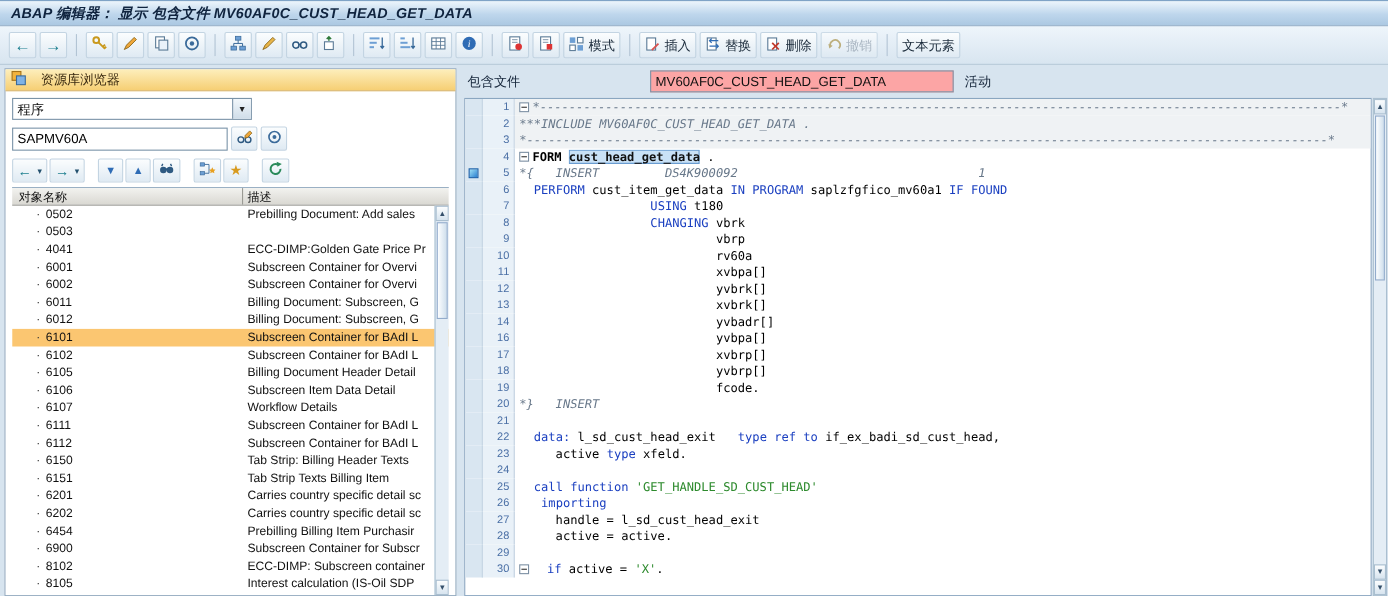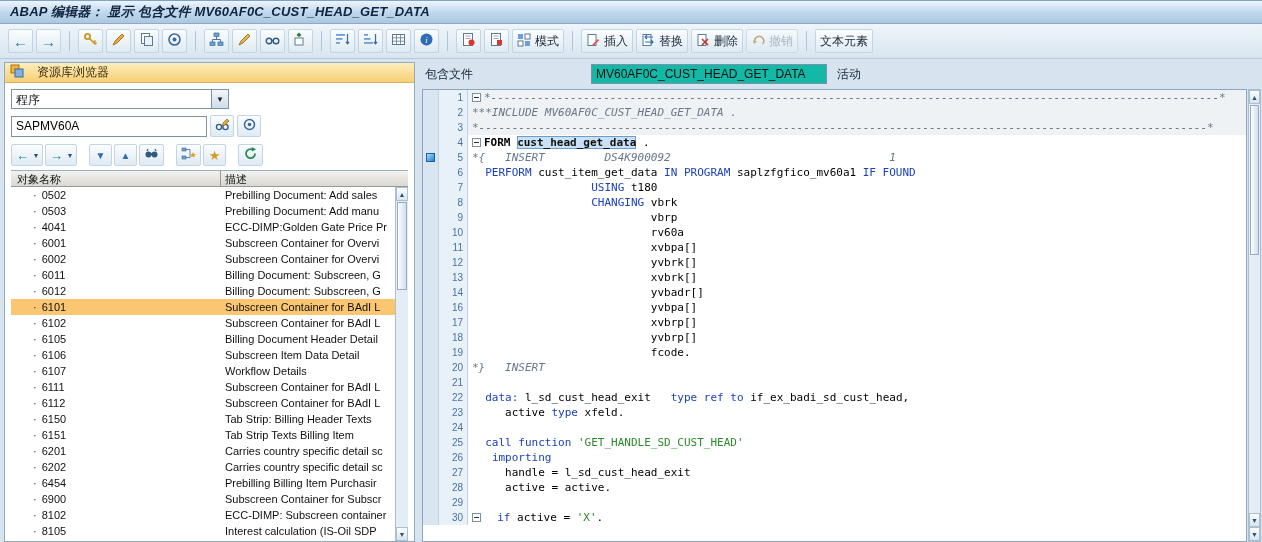--- a/index.html
+++ b/index.html
@@ -52,21 +52,21 @@
 .bullet{color:#333;font-size:11px}
 .tscroll{position:absolute;right:0;top:16px;bottom:0;width:13px;background:#e4edf5;border-left:1px solid #aabfd0;display:flex;flex-direction:column}
 .varrow{height:14px;flex:none;display:flex;align-items:center;justify-content:center;font-size:7px;color:#35506b;background:linear-gradient(#fbfdfe,#d7e4ef);border:1px solid #aabfd0}
 .vthumb{background:linear-gradient(90deg,#fdfeff,#cfdfec);border:1px solid #93accc;margin:1px;flex:none}
 .vfill{flex:1}
 
 
 .editorpanel{position:absolute;left:420px;top:0;right:0;bottom:0}
 .incrow{height:28px;display:flex;align-items:center;padding-left:5px;gap:0}
 .inclabel{font-size:12px;color:#15253a;width:58px}
-.incfield{margin-left:108px;width:236px;height:20px;border:1px solid #7a93a8;background:#14b8a6;font-size:12px;padding:2px 4px;white-space:nowrap;overflow:hidden}
+.incfield{margin-left:108px;width:276px;height:20px;border:1px solid #7a93a8;background:#fca5a5;font-size:12px;padding:2px 4px;white-space:nowrap;overflow:hidden}
 .incstatus{margin-left:10px;font-size:12px;color:#15253a}
 .codewrap{position:absolute;left:2px;right:15px;top:29px;bottom:0;border:1px solid #8aa6c0;background:#fff;overflow:hidden}
 .cline{display:flex;height:15px;align-items:stretch}
 .cmark{width:16px;flex:none;background:#d9e6f1;border-right:1px solid #c2d2e0;display:flex;align-items:center;justify-content:center}
 .cnum{width:29px;flex:none;background:#e9f1f8;border-right:1px solid #c2d2e0;color:#4a6fa5;font-size:10px;text-align:right;padding-right:4px;line-height:15px}
 .ctext{flex:1;white-space:pre;font-family:"DejaVu Sans Mono","Liberation Mono",monospace;font-size:11px;line-height:15px;padding-left:4px;overflow:hidden}
 .band .ctext{background:#eff2f4}
 .sc{color:#68788a;font-style:italic}
 .sk{color:#1a3fc0}
 .skb{font-weight:bold;color:#000}
@@ -317,21 +317,20 @@
                 <span class="bullet">·</span>
                 <span>0502</span>
               </div>
               <div class="tc2">Prebilling Document: Add sales</div>
             </div>
             <div class="trow">
               <div class="tc1">
                 <span class="bullet">·</span>
                 <span>0503</span>
               </div>
-              <div class="tc2">Prebilling Document: Add manu</div>
             </div>
             <div class="trow">
               <div class="tc1">
                 <span class="bullet">·</span>
                 <span>4041</span>
               </div>
               <div class="tc2">ECC-DIMP:Golden Gate Price Pr</div>
             </div>
             <div class="trow">
               <div class="tc1">

